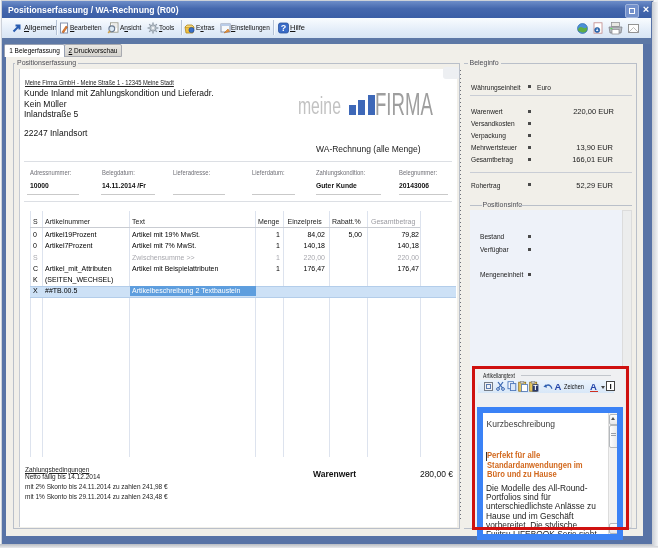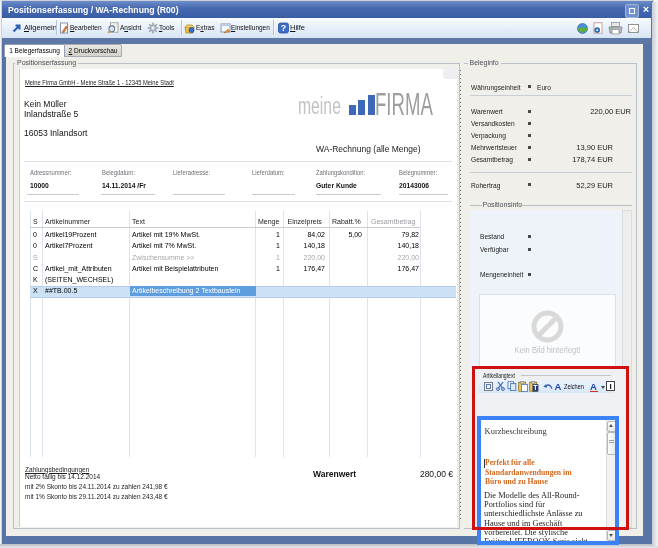--- a/index.html
+++ b/index.html
@@ -133,23 +133,24 @@
   <div class="abs" style="left:64px;top:44px;width:56px;height:11px;background:linear-gradient(#eae8e3,#d4d2cd);border:1px solid #a8aab0;border-radius:2px 2px 0 0;z-index:2;font-size:6.5px;line-height:11px;text-align:center;"><span class="u">2</span> Druckvorschau</div>
 
   <div class="gbox" style="left:12.5px;top:63px;width:445px;height:464px;"></div>
   <div class="glabel" style="left:15px;top:59px;">Positionserfassung</div>
 
   <div class="abs" style="left:19px;top:69px;width:437px;height:458px;background:#ffffff;border-left:1px solid #c5cad3;"></div>
 
   <div class="abs" style="left:443px;top:67px;width:16px;height:12px;background:#edeff2;border-radius:3px;"></div>
 
   <div class="t u" style="left:25px;top:79px;font-size:6.5px;color:#222;transform:scaleX(0.89);transform-origin:left top;">Meine Firma GmbH - Meine Straße 1 - 12345 Meine Stadt</div>
+  <div class="t" style="left:24px;top:88px;font-size:8.5px;color:#111;">Kunde Inland mit Zahlungskondition und Lieferadr.</div>
   <div class="t" style="left:24px;top:98.5px;font-size:8.5px;color:#111;">Kein Müller</div>
   <div class="t" style="left:24px;top:108.7px;font-size:8.5px;color:#111;">Inlandstraße 5</div>
-  <div class="t" style="left:24px;top:127.5px;font-size:8.5px;color:#111;">16053 Inlandsort</div>
+  <div class="t" style="left:24px;top:127.5px;font-size:8.5px;color:#111;">22247 Inlandsort</div>
 
   <div id="logo">
     <div class="t" style="left:298px;top:92.5px;font-size:23.5px;color:#c2c2c2;transform:scaleX(0.67);transform-origin:left top;">meine</div>
     <div class="abs" style="left:348.5px;top:105px;width:7px;height:9.5px;background:#3e68b8;"></div>
     <div class="abs" style="left:358px;top:100px;width:7px;height:14.5px;background:#3e68b8;"></div>
     <div class="abs" style="left:367.5px;top:94.5px;width:7px;height:20px;background:#3e68b8;"></div>
     <div class="t" style="left:374.5px;top:86.5px;font-size:31px;font-weight:normal;color:#9e9e9e;letter-spacing:0px;transform:scaleX(0.6);transform-origin:left top;">FIRMA</div>
   </div>
 
   <div class="t" style="left:316px;top:144px;font-size:8.5px;color:#222;">WA-Rechnung (alle Menge)</div>
@@ -251,31 +252,31 @@
   <div class="gbox" style="left:464px;top:63px;width:172px;height:464px;border-left:none;"></div>
   <div class="glabel" style="left:467.5px;top:59px;">Beleginfo</div>
 
   <div id="beleginfo">
     <div class="blab" style="left:471px;top:82.5px;">Währungseinheit</div>
     <div class="mark" style="left:528px;top:85px;"></div>
     <div class="blab" style="left:537px;top:82.5px;">Euro</div>
     <div class="hline" style="left:470px;top:94.5px;width:162px;background:#c9cdd5;"></div>
     <div class="blab" style="left:471px;top:107px;">Warenwert</div>
     <div class="mark" style="left:528px;top:109.5px;"></div>
-    <div class="bval" style="left:558px;top:107px;width:73px;">220,00 EUR</div>
+    <div class="bval" style="left:541px;top:107px;width:73px;">220,00 EUR</div>
     <div class="blab" style="left:471px;top:119.3px;">Versandkosten</div>
     <div class="mark" style="left:528px;top:121.8px;"></div>
     <div class="blab" style="left:471px;top:131.2px;">Verpackung</div>
     <div class="mark" style="left:528px;top:133.7px;"></div>
     <div class="blab" style="left:471px;top:143.4px;">Mehrwertsteuer</div>
     <div class="mark" style="left:528px;top:145.9px;"></div>
     <div class="bval" style="left:540px;top:143.4px;width:73px;">13,90 EUR</div>
     <div class="blab" style="left:471px;top:155.3px;">Gesamtbetrag</div>
     <div class="mark" style="left:528px;top:157.8px;"></div>
-    <div class="bval" style="left:540px;top:155.3px;width:73px;">178,74 EUR</div>
+    <div class="bval" style="left:540px;top:155.3px;width:73px;">166,01 EUR</div>
     <div class="hline" style="left:470px;top:172px;width:162px;background:#c9cdd5;"></div>
     <div class="blab" style="left:471px;top:180.5px;">Rohertrag</div>
     <div class="mark" style="left:528px;top:183px;"></div>
     <div class="bval" style="left:540px;top:180.5px;width:73px;">52,29 EUR</div>
   </div>
 
   <div class="glabel" style="left:480.5px;top:201px;background:#f1efe9;">Positionsinfo</div>
   <div class="hline" style="left:470px;top:205px;width:12px;background:#b9bfc9;"></div>
   <div class="hline" style="left:520px;top:205px;width:112px;background:#b9bfc9;"></div>
 
@@ -285,27 +286,20 @@
 
   <div id="posinfo">
     <div class="blab" style="left:479.5px;top:232.3px;">Bestand</div>
     <div class="mark" style="left:528px;top:234.8px;"></div>
     <div class="blab" style="left:479.5px;top:245.2px;">Verfügbar</div>
     <div class="mark" style="left:528px;top:247.7px;"></div>
     <div class="blab" style="left:479.5px;top:270.2px;">Mengeneinheit</div>
     <div class="mark" style="left:528px;top:272.7px;"></div>
   </div>
 
-  <div class="abs" style="left:479px;top:294px;width:135px;height:71px;background:#fbfcfe;border:1px solid #dbe1ea;">
-    <svg class="abs" style="left:51px;top:15px;" width="33" height="33" viewBox="0 0 33 33">
-        <circle cx="16.5" cy="16.5" r="13.5" fill="none" stroke="#d9d9d9" stroke-width="5"></circle>
-        <line x1="7" y1="26" x2="26" y2="7" stroke="#d9d9d9" stroke-width="5"></line>
-      </svg>
-    <div class="t" style="left:0;top:50px;width:135px;text-align:center;font-size:8.5px;color:#c2c2c2;transform:scaleX(0.9);transform-origin:center top;">Kein Bild hinterlegt!</div>
-  </div>
 
   <div id="editor">
 
     <div class="abs" style="left:474px;top:369px;width:151px;height:158px;background:#eff0f2;"></div>
     <div class="hline" style="left:521px;top:375px;width:90px;background:#c2c6cc;"></div>
     <div class="t" style="left:483px;top:371.5px;font-size:6.5px;color:#222;transform:scaleX(0.78);transform-origin:left top;">Artikellangtext</div>
 
     <div class="abs" style="left:477.5px;top:379.5px;width:136px;height:13px;background:linear-gradient(#eaf3fd,#d8e7f7);"></div>
     <div id="edicons">
       <svg class="abs" style="left:484px;top:381.5px;" width="9" height="9" viewBox="0 0 9 9">
@@ -348,21 +342,21 @@
       <div class="t" style="left:564px;top:382.5px;font-size:7px;color:#111;transform:scaleX(0.8);transform-origin:left top;">Zeichen</div>
       <div class="t" style="left:590px;top:381px;font-size:9.5px;font-weight:bold;color:#2244aa;">A</div>
       <div class="abs" style="left:590px;top:390.5px;width:8px;height:1.6px;background:#d03020;"></div>
       <div class="abs" style="left:600.5px;top:385.5px;width:0;height:0;border-left:2.5px solid transparent;border-right:2.5px solid transparent;border-top:3px solid #444;"></div>
       <svg class="abs" style="left:606px;top:381px;" width="9" height="10" viewBox="0 0 9 10">
           <rect x="0.5" y="0.5" width="8" height="9" fill="#fff" stroke="#444" stroke-width="1"></rect>
           <text x="4.5" y="8" font-family="Liberation Sans" font-size="8" font-weight="bold" fill="#111" text-anchor="middle">I</text>
         </svg>
     </div>
 
-    <div class="abs" style="left:477px;top:416px;width:134px;height:121px;background:#fff;border:4px solid #3b82f6;overflow:hidden;font-family:Liberation Serif, serif;">
+    <div class="abs" style="left:477px;top:407px;width:134px;height:121px;background:#fff;border:6px solid #3b82f6;overflow:hidden;">
       <div class="t" style="left:3.5px;top:6px;font-size:8.5px;color:#3a3a3a;">Kurzbeschreibung</div>
       <div class="abs" style="left:3px;top:38.5px;width:1px;height:9px;background:#333;"></div>
       <div class="abs" style="left:4px;top:38.3px;font-size:9px;line-height:9.4px;font-weight:bold;color:#d2691e;transform:scaleX(0.85);transform-origin:left top;">Perfekt für alle<br>Standardanwendungen im<br>Büro und zu Hause</div>
       <div class="abs" style="left:2.5px;top:70.7px;font-size:9px;line-height:9.3px;color:#222;transform:scaleX(0.93);transform-origin:left top;">Die Modelle des All-Round-<br>Portfolios sind für<br>unterschiedlichste Anlässe zu<br>Hause und im Geschäft<br>vorbereitet. Die stylische<br>Fujitsu LIFEBOOK Serie sieht</div>
 
       <div class="abs" style="left:124.5px;top:0px;width:9.5px;height:121px;background:#f2f2f2;border-left:1px solid #dcdcdc;">
         <div class="abs" style="left:0.5px;top:0.5px;width:8px;height:9px;background:linear-gradient(#fefefe,#e8e8ea);border:1px solid #b4b8bc;border-radius:2px;"></div>
         <div class="abs" style="left:2.5px;top:4px;width:0;height:0;border-left:2.5px solid transparent;border-right:2.5px solid transparent;border-bottom:3px solid #555;"></div>
         <div class="abs" style="left:0.5px;top:12px;width:8px;height:21px;background:linear-gradient(90deg,#fdfdfd,#e4e6e9);border:1px solid #b4b8bc;border-radius:2px;"></div>
         <div class="abs" style="left:2px;top:20px;width:5px;height:1px;background:#9aa0a8;"></div>

